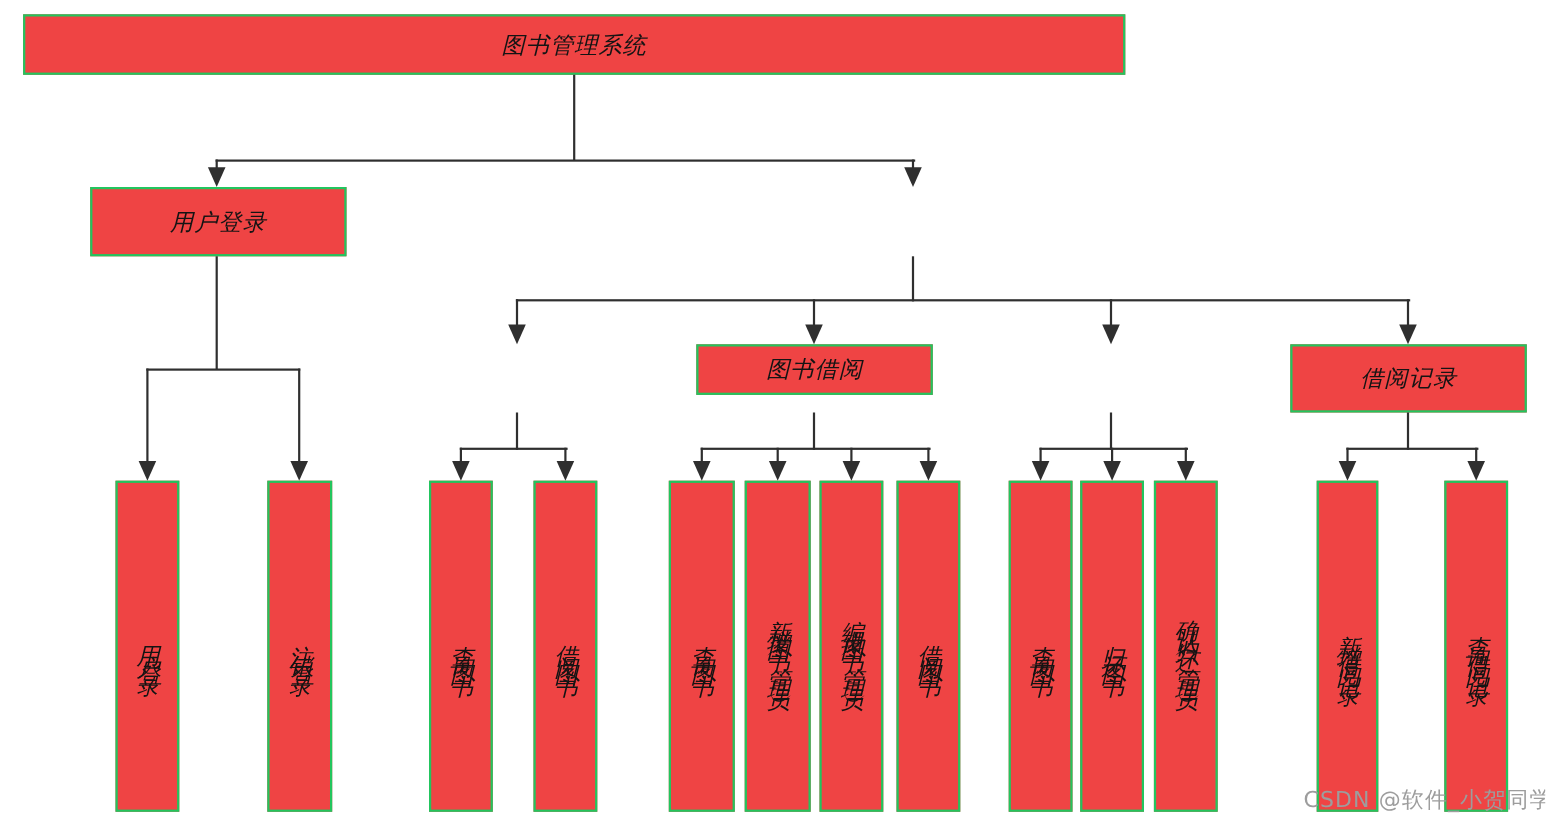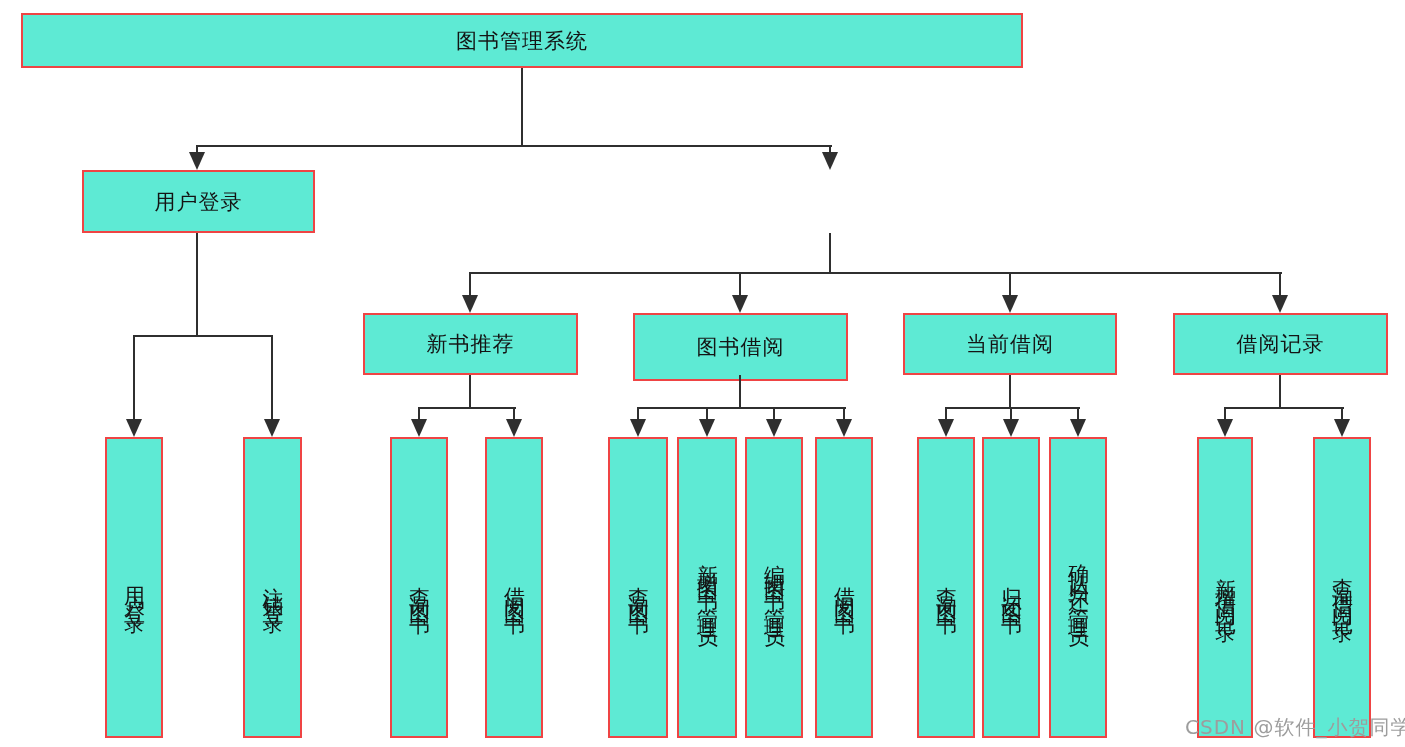--- a/index.html
+++ b/index.html
@@ -6,26 +6,27 @@
   .canvas{
     position:relative;
     width:1405px;height:747px;
     background:#ffffff;
     font-family:"DejaVu Sans","Liberation Sans",sans-serif;
     overflow:hidden;
   }
   .node{
     position:absolute;
     box-sizing:border-box;
-    border:2px solid #ef4444;
-    background:#5eead4;
+    border:2px solid #22c55e;
+    background:#ef4444;
     display:flex;
     align-items:center;
     justify-content:center;
     color:#141414;
+    font-style:italic;
   }
   .hnode{font-size:21px;letter-spacing:1px;}
   .vnode{
     writing-mode:vertical-rl;
     text-orientation:mixed;
     font-size:21px;
     letter-spacing:9px;
     line-height:1;
   }
   .vline,.hline{position:absolute;background:#2f2f2f;}
@@ -75,23 +76,21 @@
   <div class="hline" style="left:469px;top:272px;width:813px"></div>
   <div class="vline" style="left:469px;top:272px;height:26px"></div>
   <div class="arrow" style="left:462px;top:295px"></div>
   <div class="vline" style="left:739px;top:272px;height:26px"></div>
   <div class="arrow" style="left:732px;top:295px"></div>
   <div class="vline" style="left:1009px;top:272px;height:26px"></div>
   <div class="arrow" style="left:1002px;top:295px"></div>
   <div class="vline" style="left:1279px;top:272px;height:26px"></div>
   <div class="arrow" style="left:1272px;top:295px"></div>
 
-  <div class="node hnode" style="left:363px;top:313px;width:215px;height:62px">新书推荐</div>
-  <div class="node hnode" style="left:633px;top:313px;width:215px;height:68px">图书借阅</div>
-  <div class="node hnode" style="left:903px;top:313px;width:214px;height:62px">当前借阅</div>
+  <div class="node hnode" style="left:633px;top:313px;width:215px;height:46px">图书借阅</div>
   <div class="node hnode" style="left:1173px;top:313px;width:215px;height:62px">借阅记录</div>
 
   <div class="vline" style="left:469px;top:375px;height:34px"></div>
   <div class="hline" style="left:418px;top:407px;width:98px"></div>
   <div class="vline" style="left:418px;top:407px;height:15px"></div>
   <div class="arrow" style="left:411px;top:419px"></div>
   <div class="vline" style="left:513px;top:407px;height:15px"></div>
   <div class="arrow" style="left:506px;top:419px"></div>
 
   <div class="vline" style="left:739px;top:375px;height:34px"></div>

